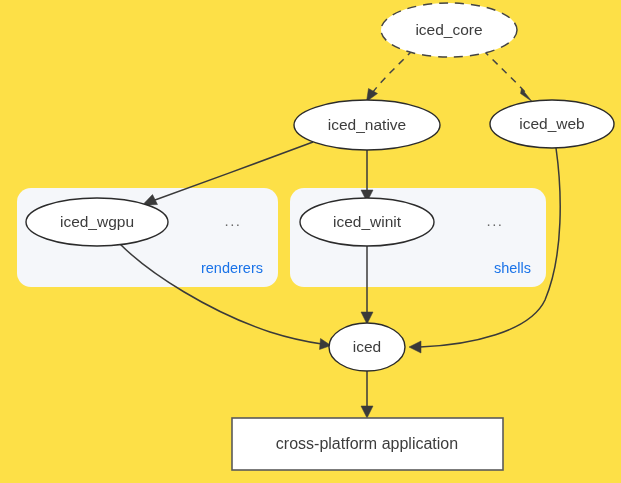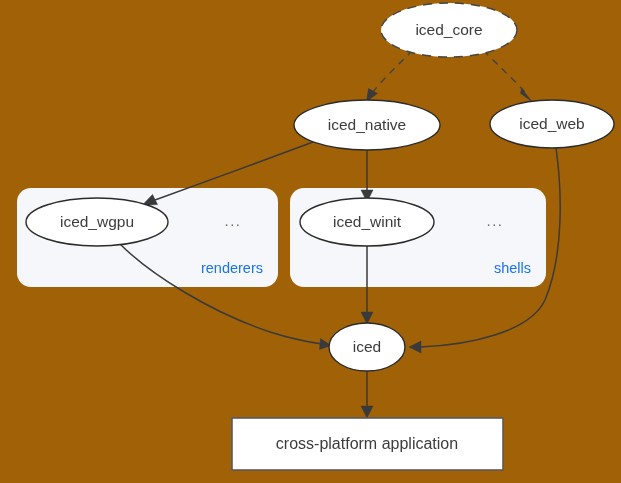--- a/index.html
+++ b/index.html
@@ -7,21 +7,21 @@
     padding: 0;
     background: #ffffff;
   }
   body {
     font-family: "Liberation Sans", sans-serif;
   }
   #diagram-root {
     position: relative;
     width: 621px;
     height: 483px;
-    background: #a16207;
+    background: #fde047;
     overflow: hidden;
   }
   svg#graph {
     display: block;
     width: 621px;
     height: 483px;
   }
   .cluster-rect {
     fill: #f5f7fa;
     stroke: none;

